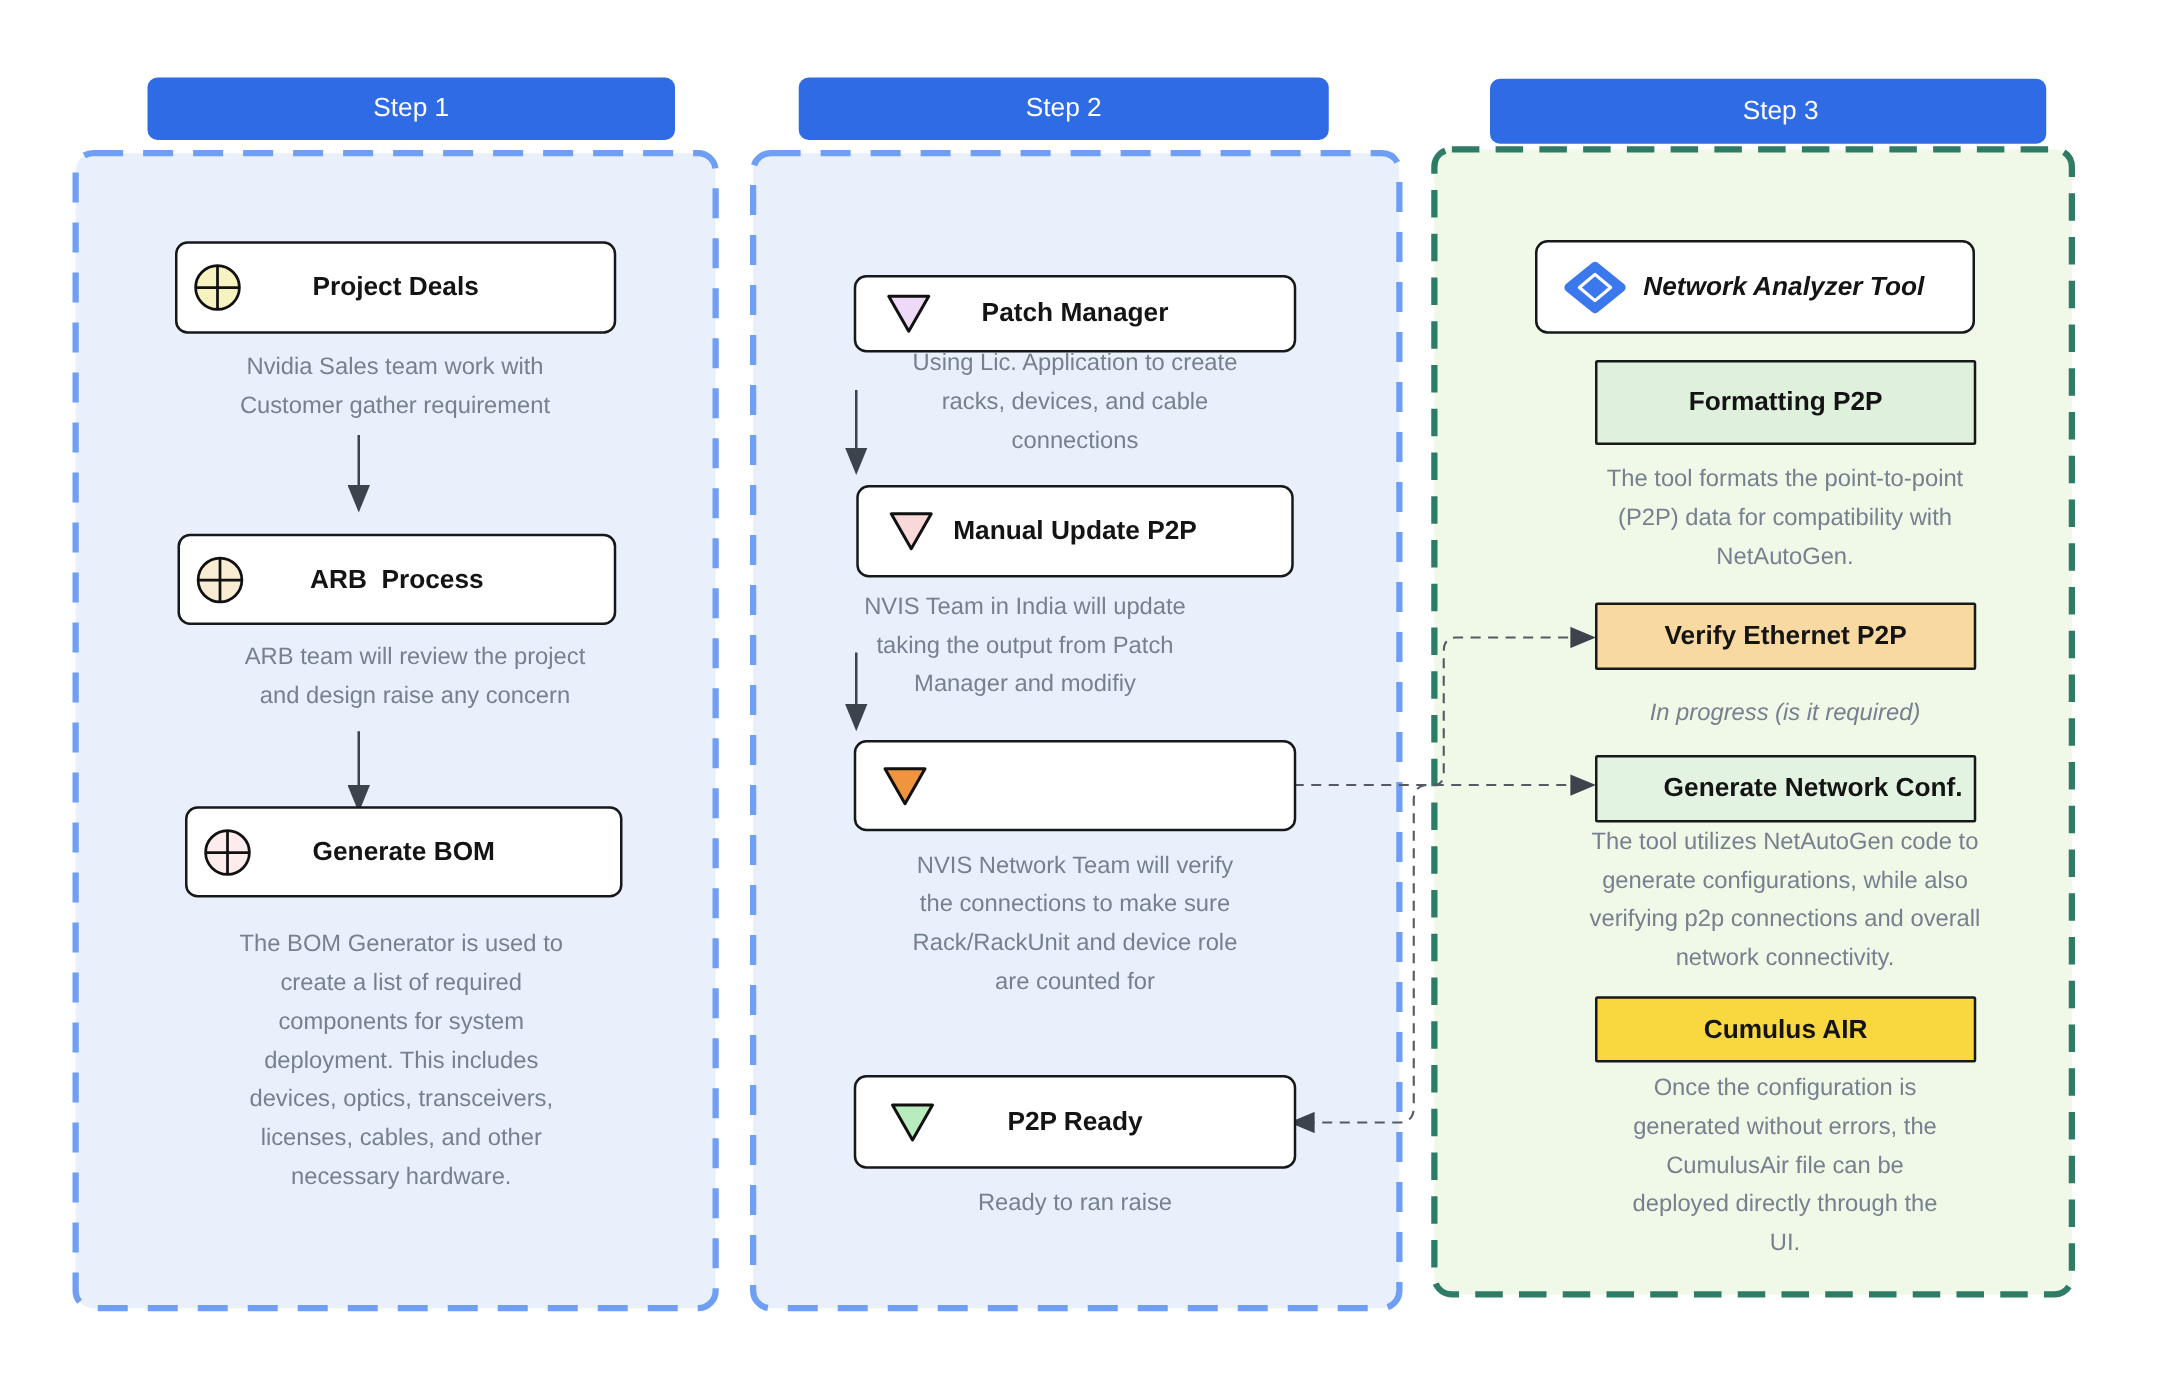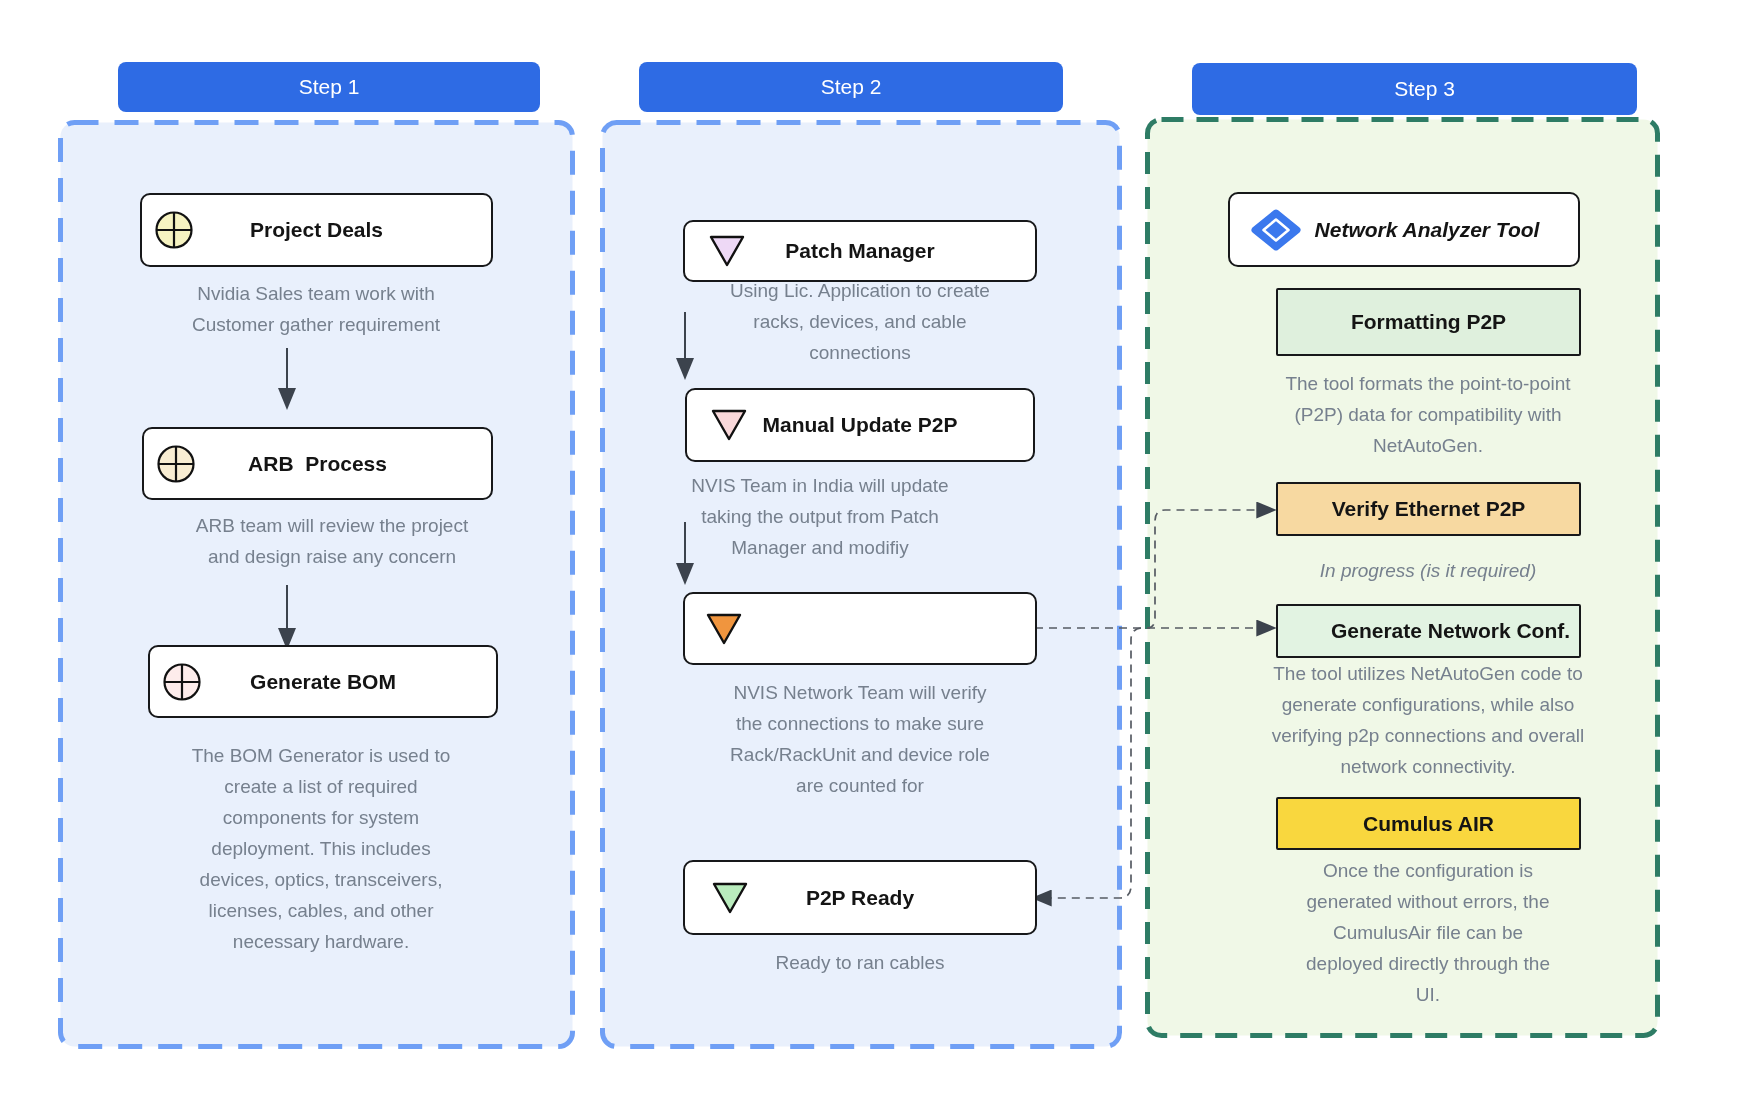--- a/index.html
+++ b/index.html
@@ -154,21 +154,21 @@
 are counted for</div>
 
   <div class="card" style="left:683px;top:860px;width:354px;height:75px;">
     <span class="icon" style="left:25px;width:40px;height:36px;">
       <svg width="40" height="36" viewBox="0 0 40 36">
         <path d="M4,4 L36,4 L20,32 Z" fill="#b9ecbd" stroke="#111" stroke-width="2.4" stroke-linejoin="round"></path>
       </svg>
     </span>
     <span class="card-title">P2P Ready</span>
   </div>
-  <div class="desc" style="left:680px;top:947px;width:360px;">Ready to ran cables</div>
+  <div class="desc" style="left:680px;top:947px;width:360px;">Ready to ran raise</div>
 
   <div class="card" style="left:1228px;top:192px;width:352px;height:75px;font-style:italic;">
     <span class="icon" style="left:20px;width:52px;height:44px;">
       <svg width="52" height="44" viewBox="0 0 52 44">
         <g transform="translate(26,22)">
           <path d="M0,-17 L21,0 L0,17 L-21,0 Z" fill="#3b78ed" stroke="#3b78ed" stroke-width="7" stroke-linejoin="round"></path>
           <path d="M0,-10.5 L12.5,0 L0,10.5 L-12.5,0 Z" fill="none" stroke="#ffffff" stroke-width="2.6" stroke-linejoin="round"></path>
         </g>
       </svg>
     </span>

